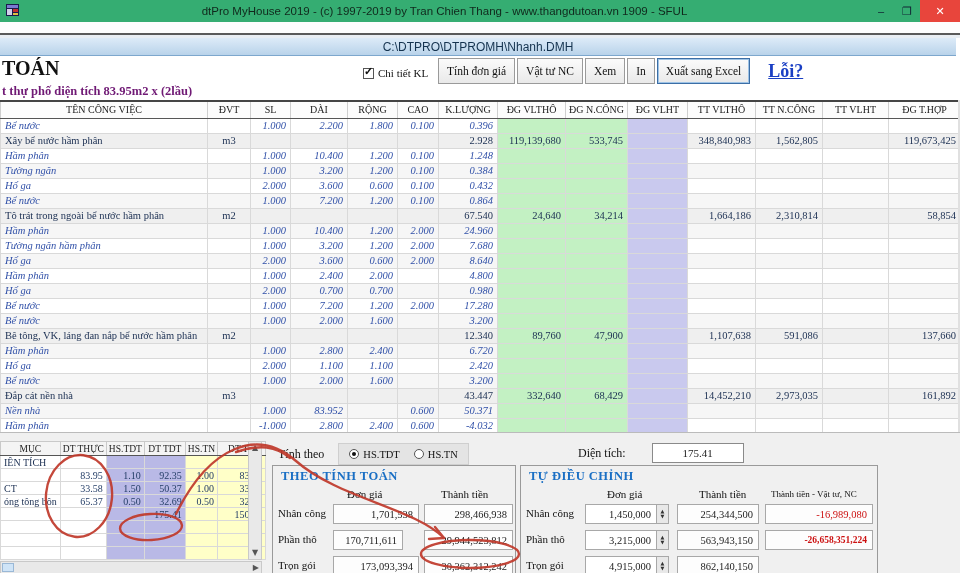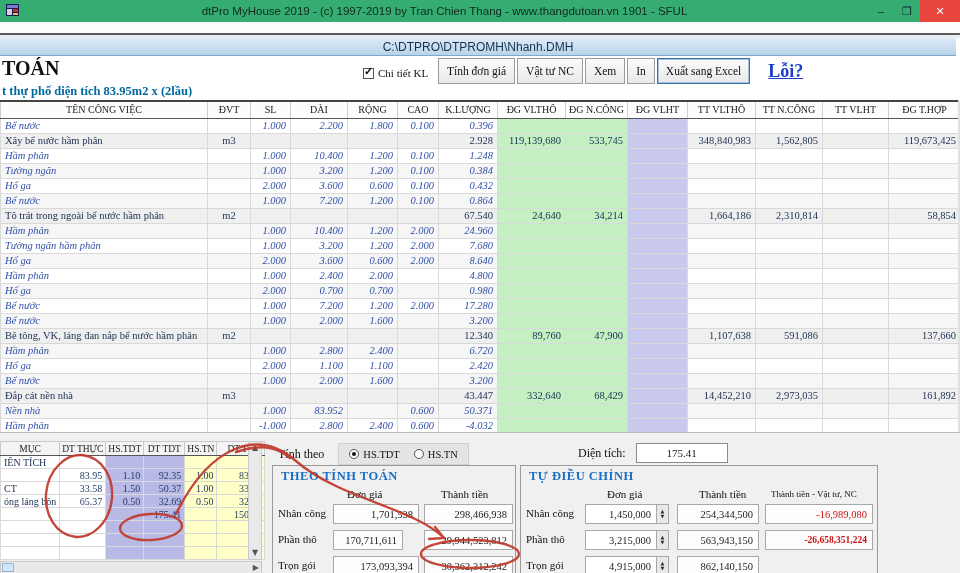--- a/index.html
+++ b/index.html
@@ -18,21 +18,21 @@
   .band-white{position:absolute;left:0;top:22px;width:960px;height:11px;background:#fdfdfd;}
   .band-line{position:absolute;left:0;top:33px;width:960px;height:2px;background:#5a5a5a;}
   .band-lt{position:absolute;left:0;top:35px;width:960px;height:3px;background:#e9eef3;}
   .pathbar{position:absolute;left:0;top:38px;width:956px;height:18px;
            background:linear-gradient(#ddebf8,#b9d3ea);border-bottom:1px solid #7da7cd;
            text-align:center;font-size:12px;line-height:18px;color:#15334f;
            font-family:"Liberation Sans","DejaVu Sans",sans-serif;}
   
   .hdrzone{position:absolute;left:0;top:56px;width:960px;height:44px;background:#fff;}
   .bigtitle{position:absolute;left:2px;top:1px;font-size:20px;font-weight:bold;color:#111;}
-  .subtitle{position:absolute;left:2px;top:28px;font-size:12.5px;font-weight:bold;color:#0369a1;}
+  .subtitle{position:absolute;left:2px;top:28px;font-size:12.5px;font-weight:bold;color:#701a75;}
   .chkrow{position:absolute;left:363px;top:4px;height:26px;display:flex;align-items:center;gap:4px;}
   .chkbox{width:11px;height:11px;border:1px solid #555;background:#fff;position:relative;}
   .chkbox:after{content:"✓";position:absolute;left:0px;top:-4px;font-size:11px;color:#111;font-weight:bold;}
   .chklabel{font-size:11px;color:#111;}
   .btnrow{position:absolute;left:438px;top:2px;display:flex;align-items:stretch;height:26px;}
   .btn{border:1px solid #9a9a9a;background:linear-gradient(#fbfbfb,#e9e9e9);
        font-size:11.5px;padding:0 8px;display:flex;align-items:center;color:#111;
        font-family:"Liberation Serif","DejaVu Serif",serif;}
   .btn+.btn{margin-left:2px;}
   .btn.focused{border:1px solid #3c6ea5;box-shadow:inset 0 0 0 1px #9ec3e6;}
@@ -68,21 +68,21 @@
   .hscroll{position:absolute;left:0;top:128px;width:262px;height:13px;background:#e9e9e9;
       border:1px solid #c9c9c9;display:flex;justify-content:space-between;align-items:center;}
   .sarrow{font-size:8px;color:#555;font-family:"DejaVu Sans",sans-serif;line-height:1;padding:2px;}
   .hthumb{width:12px;height:9px;background:#cfe4f7;border:1px solid #9ab8d6;margin-left:1px;}
   .tinhtheo{position:absolute;left:278px;top:10px;display:flex;align-items:center;font-size:12px;color:#111;}
   .radiogrp{margin-left:14px;background:#e4e4e4;border:1px solid #cfcfcf;height:22px;display:flex;
       align-items:center;padding:0 10px;gap:14px;}
   .radio{display:flex;align-items:center;gap:4px;font-size:10.5px;color:#111;}
   .rdot{width:10px;height:10px;border:1px solid #555;border-radius:50%;background:#fff;position:relative;}
   .rdot.sel:after{content:"";position:absolute;left:2px;top:2px;width:4px;height:4px;border-radius:50%;background:#111;}
-  .dientich{position:absolute;left:578px;top:10px;display:flex;align-items:center;font-size:12px;color:#111;}
+  .dientich{position:absolute;left:578px;top:10px;display:flex;align-items:center;font-size:12px;color:#111;gap:16px;}
   .dtbox{margin-left:10px;width:92px;height:20px;border:1px solid #8a8a8a;background:#fff;
       font-size:11px;display:flex;align-items:center;justify-content:center;color:#222;}
   .panel{position:absolute;top:32px;height:109px;border:1px solid #9a9a9a;background:#f0f0f0;}
   .panel .ptitle{position:absolute;left:8px;top:3px;font-size:12.5px;font-weight:bold;color:#1a6fc4;letter-spacing:.5px;}
   .phead{position:absolute;font-size:11px;color:#111;white-space:nowrap;}
   .plabel{position:absolute;font-size:11px;color:#111;white-space:nowrap;}
   .vbox{position:absolute;height:20px;border:1px solid #a8a8a8;background:#fdfdfd;font-size:10.5px;
       display:flex;align-items:center;justify-content:flex-end;padding:0 5px;color:#222;}
   .vbox.red{color:#cc1111;}
   .vbox.redbold{color:#cc1111;font-weight:bold;}
@@ -98,21 +98,21 @@
 <div class="frame">
 
   <div class="titlebar">
     <svg class="appicon" viewBox="0 0 15 14">
       <rect x="0" y="0" width="13" height="12" fill="#1b1b4e"></rect>
       <rect x="1" y="1" width="11" height="3" fill="#7a7ad0"></rect>
       <rect x="1" y="5" width="5" height="6" fill="#d0d0e8"></rect>
       <rect x="7" y="5" width="5" height="3" fill="#c03030"></rect>
       <rect x="7" y="9" width="5" height="2" fill="#e0c040"></rect>
     </svg>
-    <div class="title">dtPro MyHouse 2019 - (c) 1997-2019 by Tran Chien Thang - www.thangdutoan.vn 1901 - SFUL</div>
+    <div class="title">dtPro MyHouse 2019 - (c) 1997-2019 by Tran Chien Thang - www.thangdutoan.vn 1909 - SFUL</div>
     <div class="winbtn">–</div>
     <div class="winbtn">❐</div>
     <div class="winbtn close">✕</div>
   </div>
 
   <div class="band-white"></div>
   <div class="band-line"></div>
   <div class="band-lt"></div>
   <div class="pathbar">C:\DTPRO\DTPROMH\Nhanh.DMH</div>
 
@@ -551,21 +551,21 @@
           </tr>
           <tr>
             <td class="lab">CT</td>
             <td>33.58</td>
             <td class="pv">1.50</td>
             <td class="pv">50.37</td>
             <td class="yv">1.00</td>
             <td class="yv">33.58</td>
           </tr>
           <tr>
-            <td class="lab">óng láng bôn</td>
+            <td class="lab">óng tông bôn</td>
             <td>65.37</td>
             <td class="pv">0.50</td>
             <td class="pv">32.69</td>
             <td class="yv">0.50</td>
             <td class="yv">32.69</td>
           </tr>
           <tr>
             <td class="lab"></td>
             <td></td>
             <td class="pv"></td>

